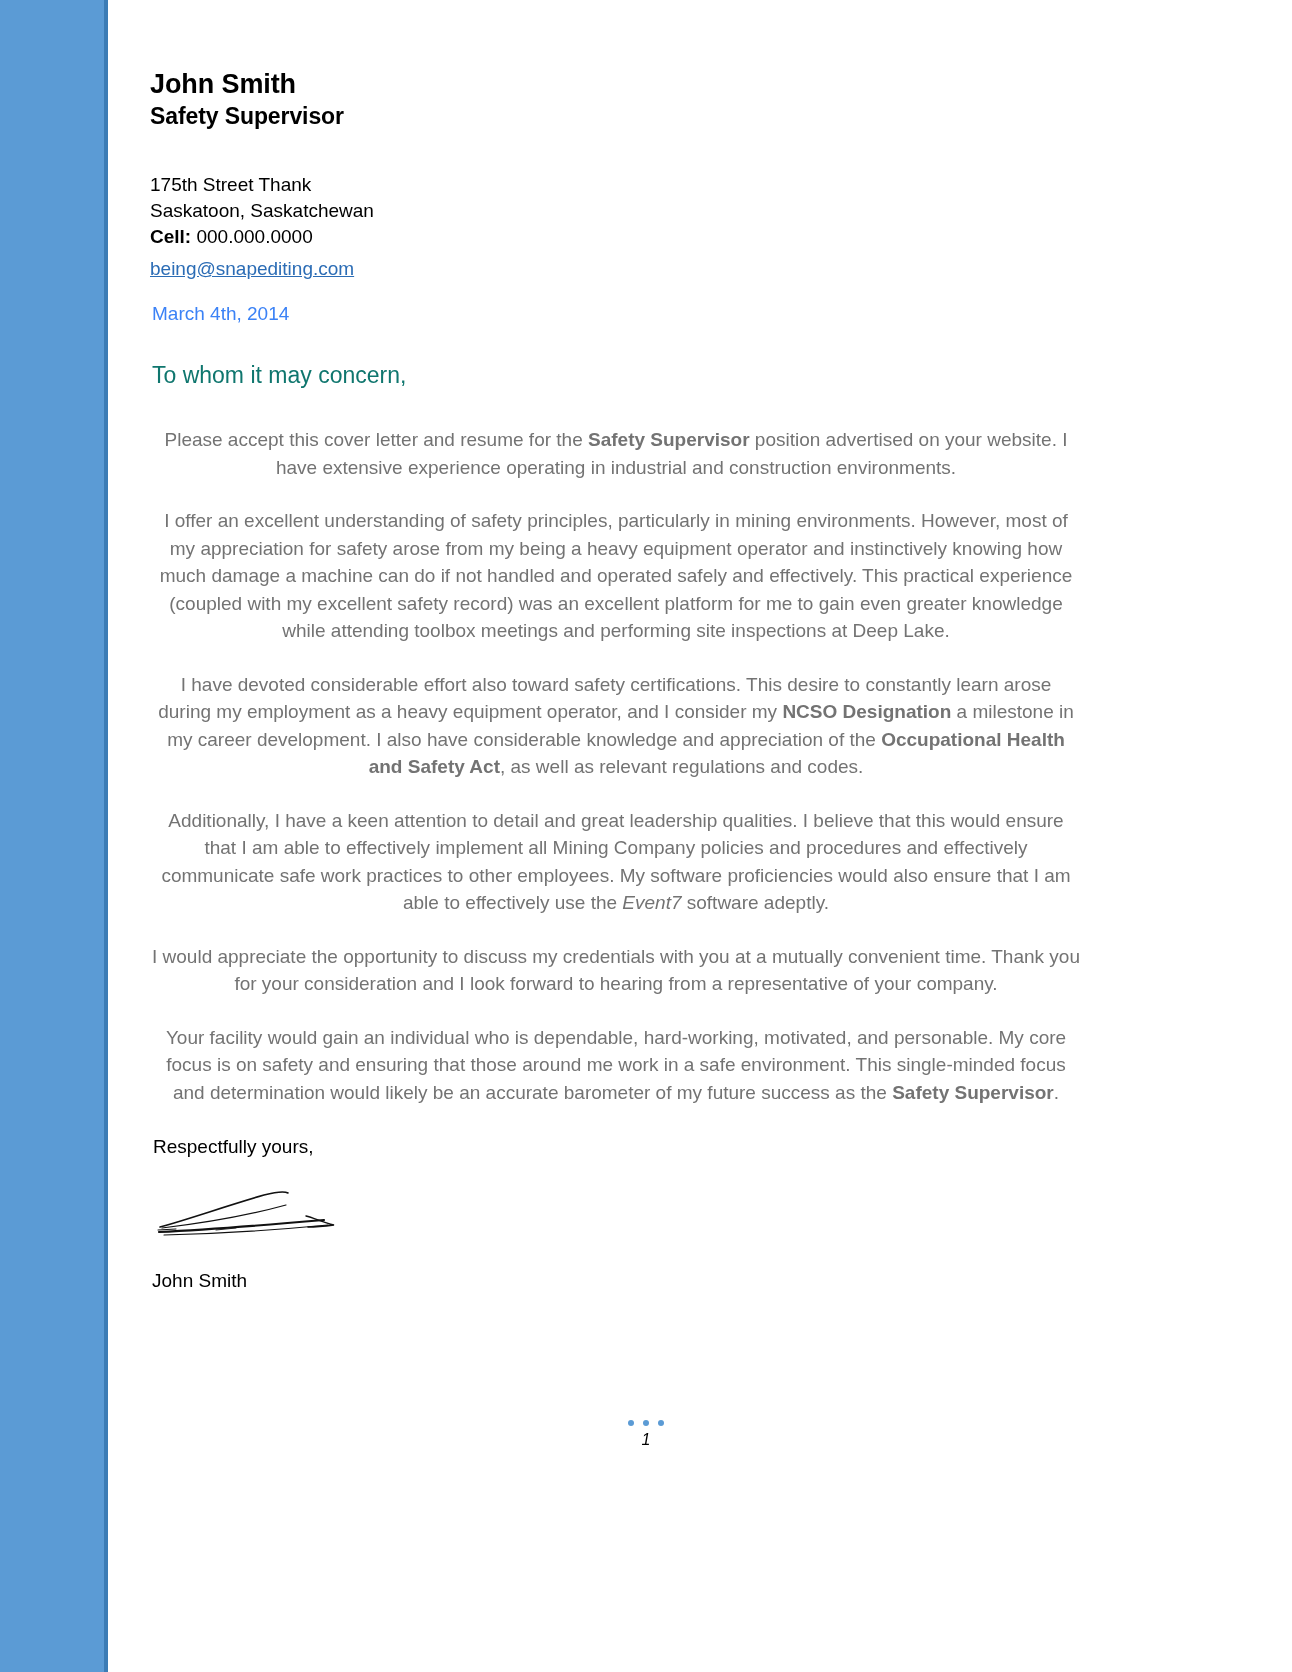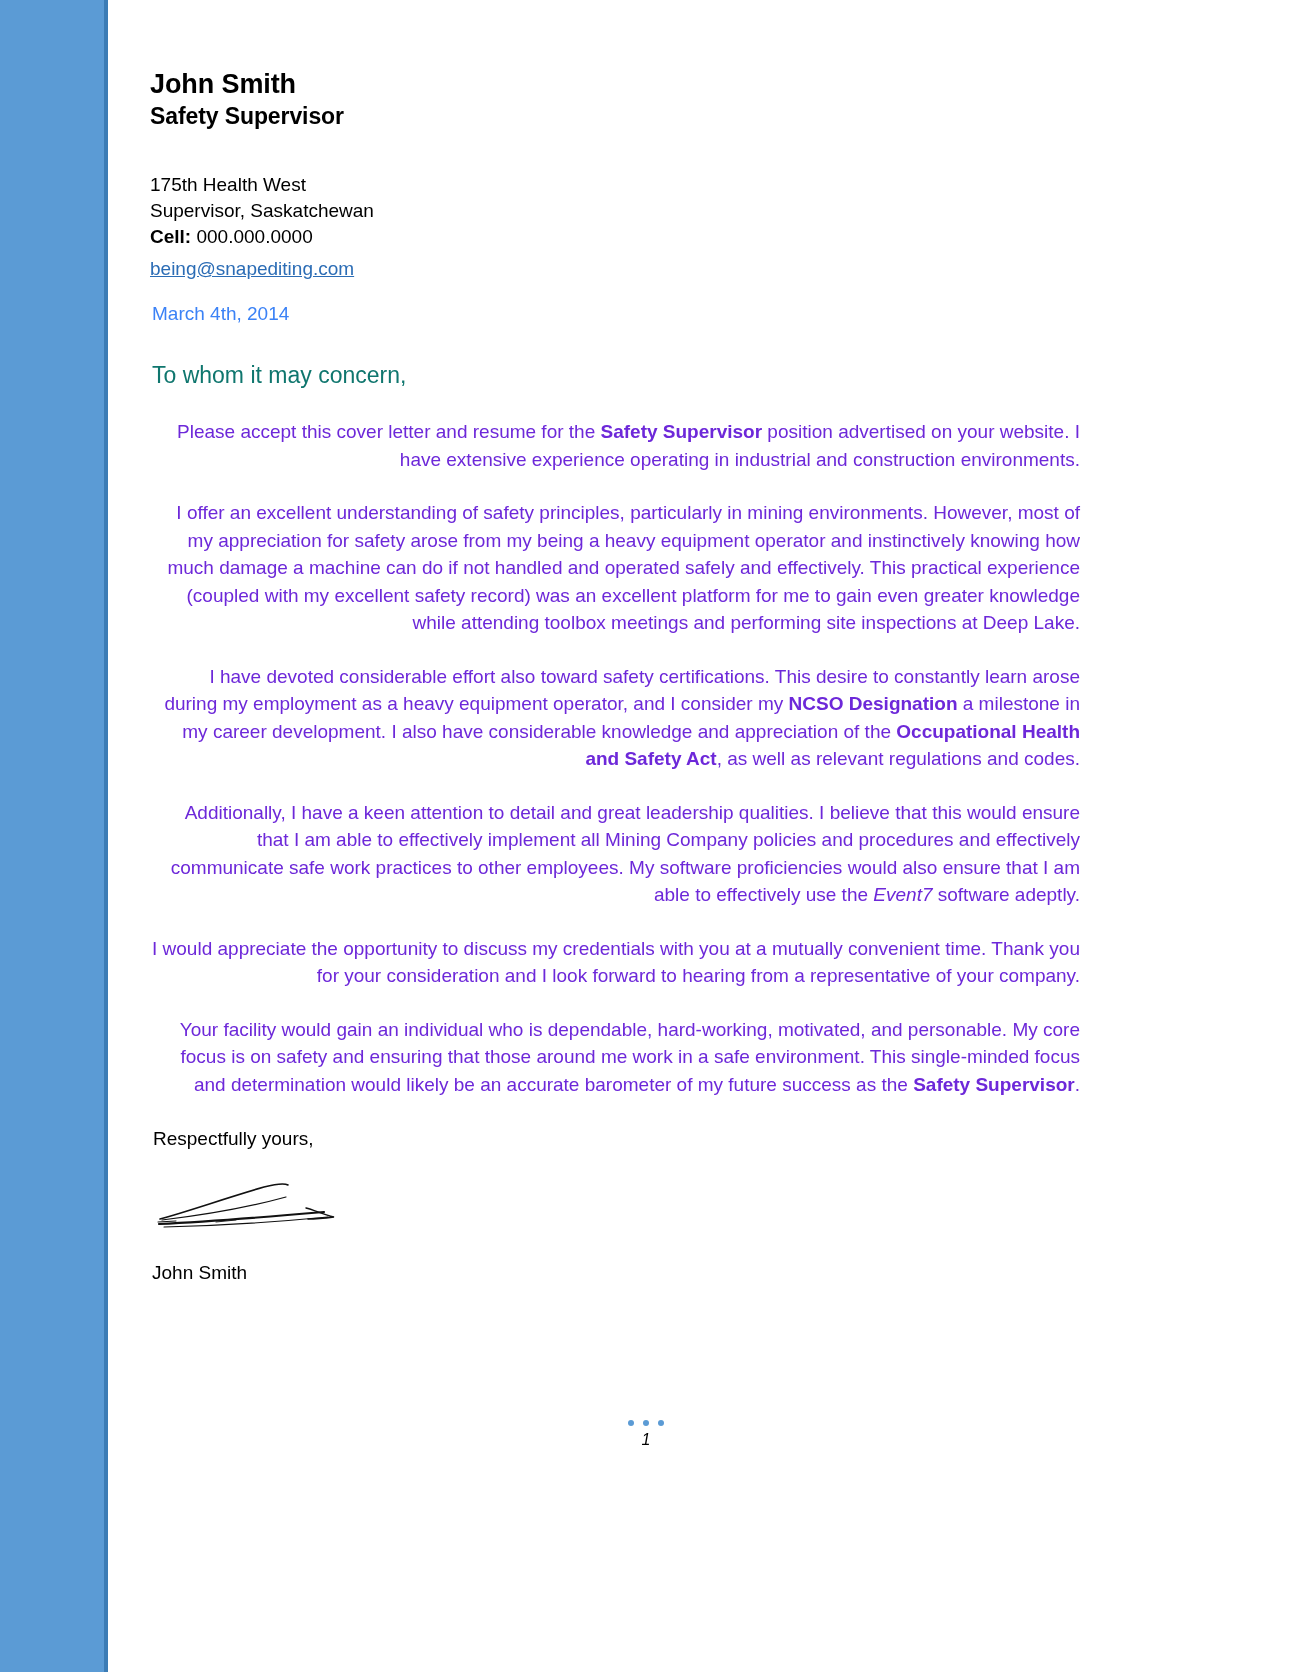--- a/index.html
+++ b/index.html
@@ -103,24 +103,24 @@
     color: #0f766e;
   }
   .body-block {
     position: absolute;
     top: 418px;
     left: 2px;
     width: 928px;
   }
   .para {
     font-size: 19px;
-    color: #6d28d9;
+    color: #737373;
     line-height: 27.5px;
-    margin: 0 0 26px 0;
-    text-align: right;
+    margin: 8px 0 26px 0;
+    text-align: center;
   }
   .para b { font-weight: bold; }
   .para i { font-style: italic; }
   .closing {
     font-size: 19px;
     color: #000000;
     margin: 1px;
     padding-top: 4px;
   }
   .signature {
@@ -171,22 +171,22 @@
   <div class="left-bar-edge"></div>
 
   <div class="content">
 
     <div class="letterhead">
       <div class="name">John Smith</div>
       <div class="job-title">Safety Supervisor</div>
     </div>
 
     <div class="contact">
-      <div class="line">175th Health West</div>
-      <div class="line">Supervisor, Saskatchewan</div>
+      <div class="line">175th Street Thank</div>
+      <div class="line">Saskatoon, Saskatchewan</div>
       <div class="line"><span class="cell-label">Cell:</span> <span>000.000.0000</span></div>
       <div class="email-link">being@snapediting.com</div>
     </div>
 
     <div class="date">March 4th, 2014</div>
 
     <div class="salutation">To whom it may concern,</div>
 
     <div class="body-block">
 

